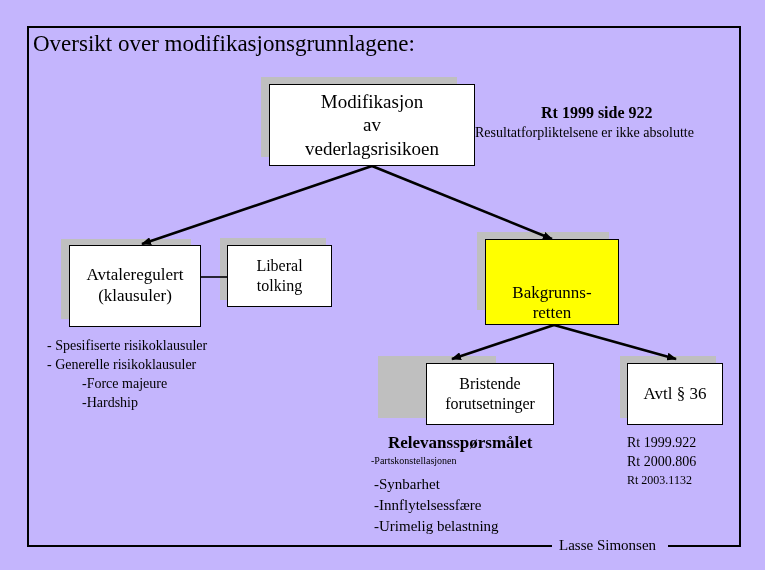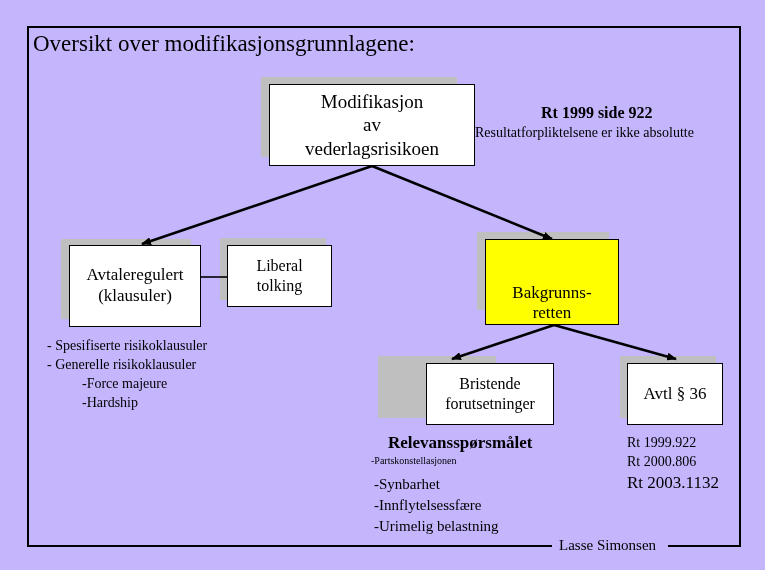--- a/index.html
+++ b/index.html
@@ -213,17 +213,17 @@
   </div>
 
   <div class="txt legend-title" style="left:374px;top:433px;font-size:17px;">Relevansspørsmålet</div>
   <div class="txt" style="left:371px;top:455px;font-size:10px;">-Partskonstellasjonen</div>
   <div class="txt" style="left:374px;top:476px;font-size:15px;">-Synbarhet</div>
   <div class="txt" style="left:374px;top:497px;font-size:15px;">-Innflytelsessfære</div>
   <div class="txt" style="left:374px;top:518px;font-size:15px;">-Urimelig belastning</div>
 
   <div class="txt" style="left:627px;top:435px;font-size:14px;">Rt 1999.922</div>
   <div class="txt" style="left:627px;top:454px;font-size:14px;">Rt 2000.806</div>
-  <div class="txt" style="left:627px;top:473px;font-size:17px;">Rt 2003.1132</div>
+  <div class="txt" style="left:627px;top:473px;font-size:12px;">Rt 2003.1132</div>
 
   <div class="footer-name" style="left:559px;top:537px;">Lasse Simonsen</div>
 
 </div>
 
 </body></html>

